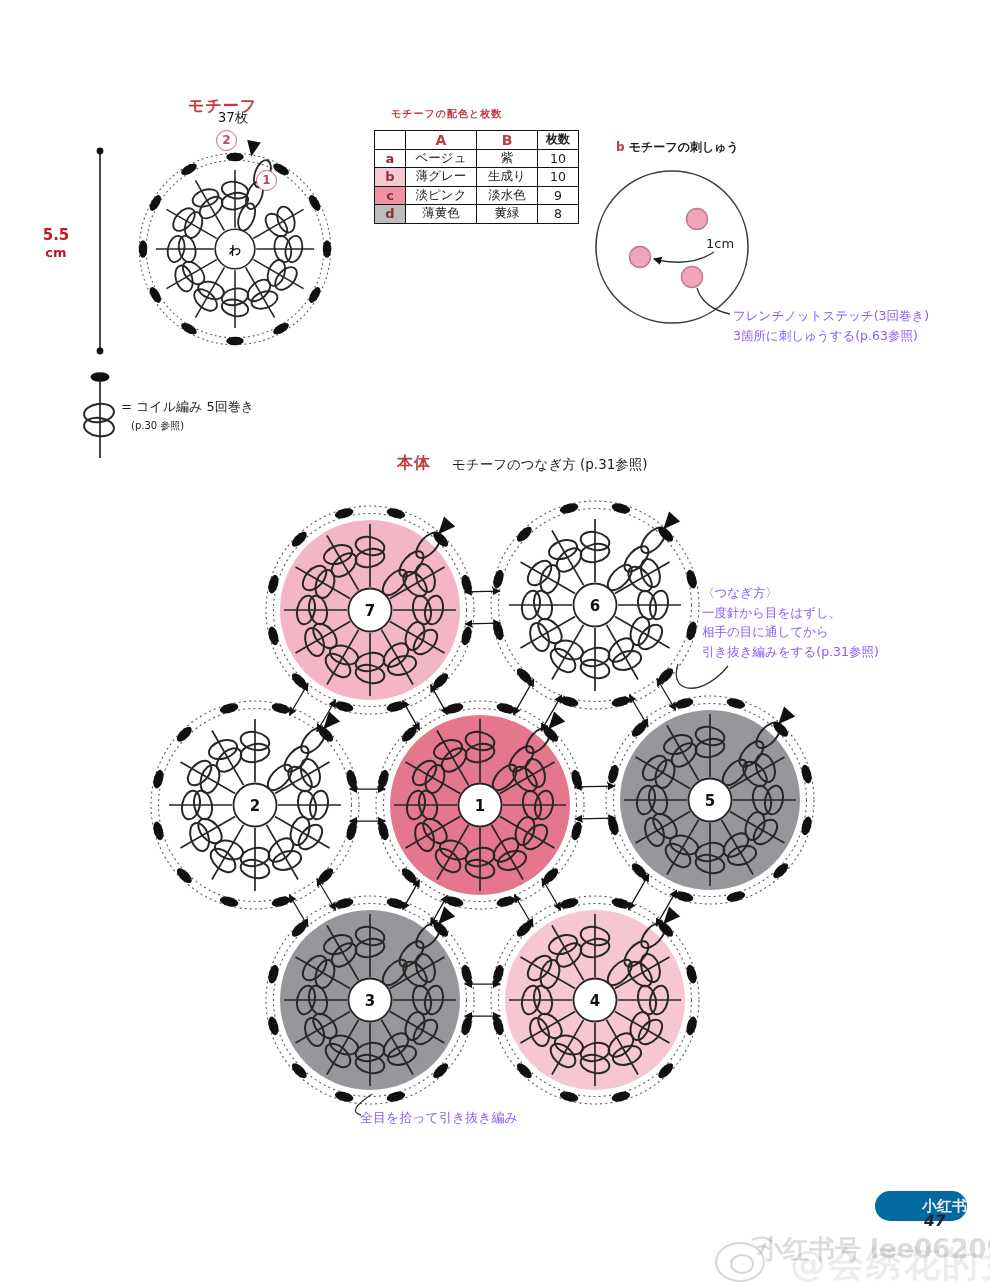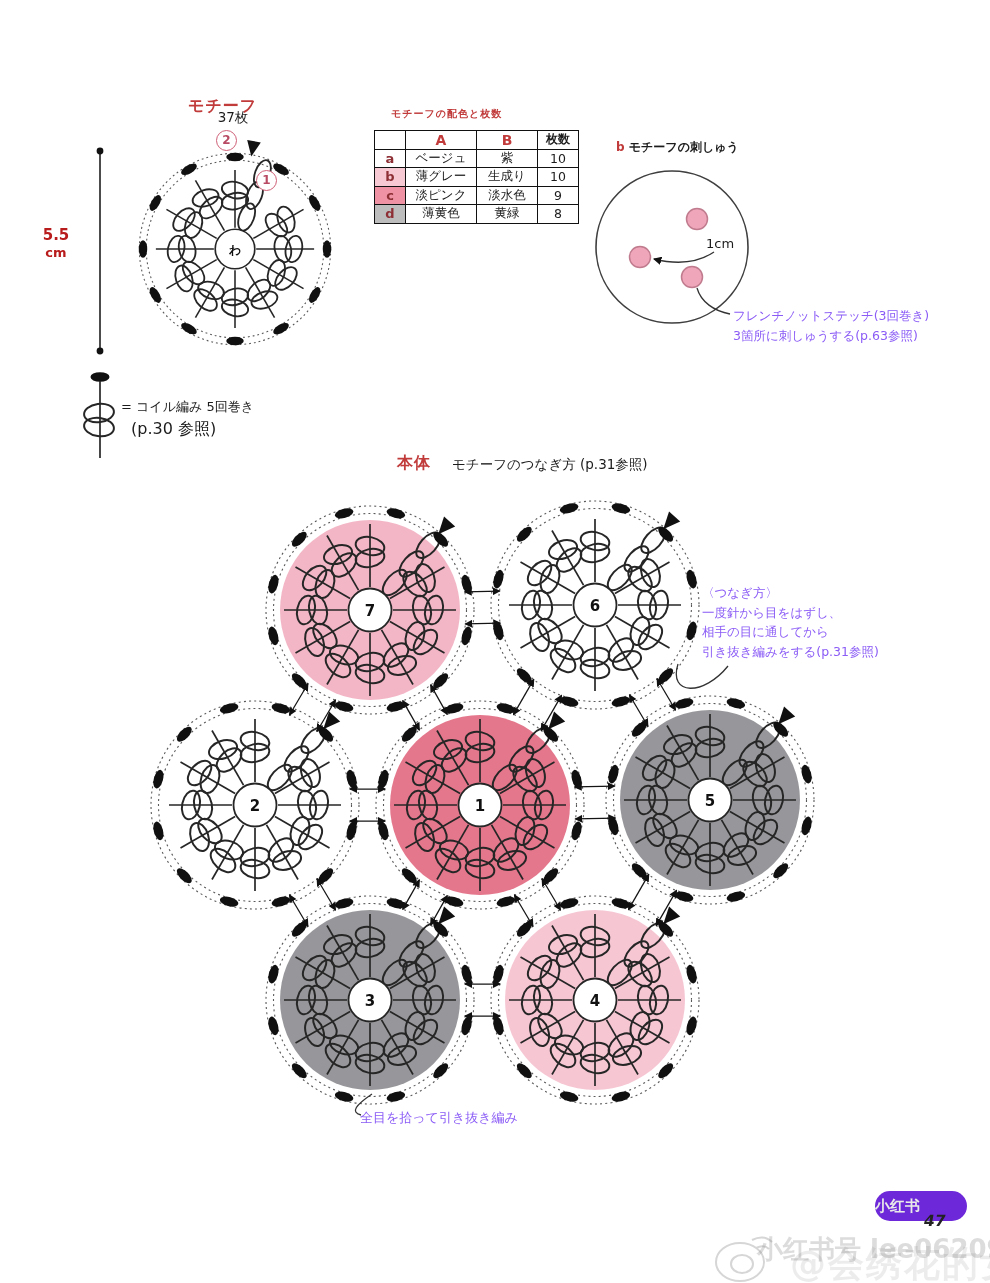--- a/index.html
+++ b/index.html
@@ -14,22 +14,22 @@
            color:#b84a63;font-size:12px;line-height:19px;text-align:center;font-weight:bold;background:#fff;}
   
   table.ctab{border-collapse:collapse;}
   table.ctab td,table.ctab th{border:1.4px solid #111;text-align:center;vertical-align:middle;
         font-size:12.5px;padding:0 3px;height:17.5px;background:#fff;}
   table.ctab th{font-weight:bold;}
   table.ctab .hl{color:#c13b3b;font-size:14px;}
   table.ctab .rowlab{font-weight:bold;color:#8d2f35;font-size:13px;width:24px;}
   .wm-id{position:absolute;font-size:26px;font-weight:bold;color:rgba(140,140,140,0.30);white-space:nowrap;}
   .wm-handle{position:absolute;font-size:36px;font-weight:bold;color:rgba(0,0,0,0.075);white-space:nowrap;letter-spacing:2px;}
-  .wm-badge{position:absolute;width:92px;height:30px;border-radius:16px;background:#6d28d9;
-            color:#e9e9e9;font-size:15px;font-weight:bold;text-align:left;line-height:30px;}
+  .wm-badge{position:absolute;width:92px;height:30px;border-radius:16px;background:#0369a1;
+            color:#e9e9e9;font-size:15px;font-weight:bold;text-align:right;line-height:30px;}
   .pageno{position:absolute;font-weight:bold;font-size:15.5px;color:#222;transform:skewX(-10deg);}
   .szlab{font-weight:bold;color:#b91c1c;}
 </style>
 </head>
 <body>
 
 <div class="page">
 
   <svg id="diagram" class="abs" style="left:0;top:0;" width="990" height="1283" viewBox="0 0 990 1283">
       <defs>
@@ -540,21 +540,21 @@
   <div class="abs ttl red" style="left:188px;top:96px;width:90px;">モチーフ</div>
   <div class="abs sub" style="left:188px;top:109px;width:90px;text-align:center;">37枚</div>
 
   <span class="abs circled" style="left:216px;top:130px;">2</span>
   <span class="abs circled" style="left:256px;top:170px;">1</span>
 
   <div class="abs szlab" style="left:36px;top:226px;width:40px;text-align:center;font-size:15px;">5.5</div>
   <div class="abs szlab" style="left:36px;top:245px;width:40px;text-align:center;font-size:13px;">cm</div>
 
   <div class="abs" style="left:121px;top:398px;font-size:13px;">= コイル編み 5回巻き</div>
-  <div class="abs" style="left:131px;top:419px;font-size:16px;text-align:right;">(p.30 参照)</div>
+  <div class="abs" style="left:131px;top:419px;font-size:10px;text-align:right;">(p.30 参照)</div>
 
   <div class="abs ttl red" style="left:391px;top:107px;font-size:10px;">モチーフの配色と枚数</div>
   <table class="ctab abs" style="left:374px;top:130px;">
     <thead>
       <tr>
         <th class="rowlab"></th>
         <th class="hl" style="width:64px;">A</th>
         <th class="hl" style="width:54px;">B</th>
         <th style="width:34px;font-size:12px;">枚数</th>
       </tr>

